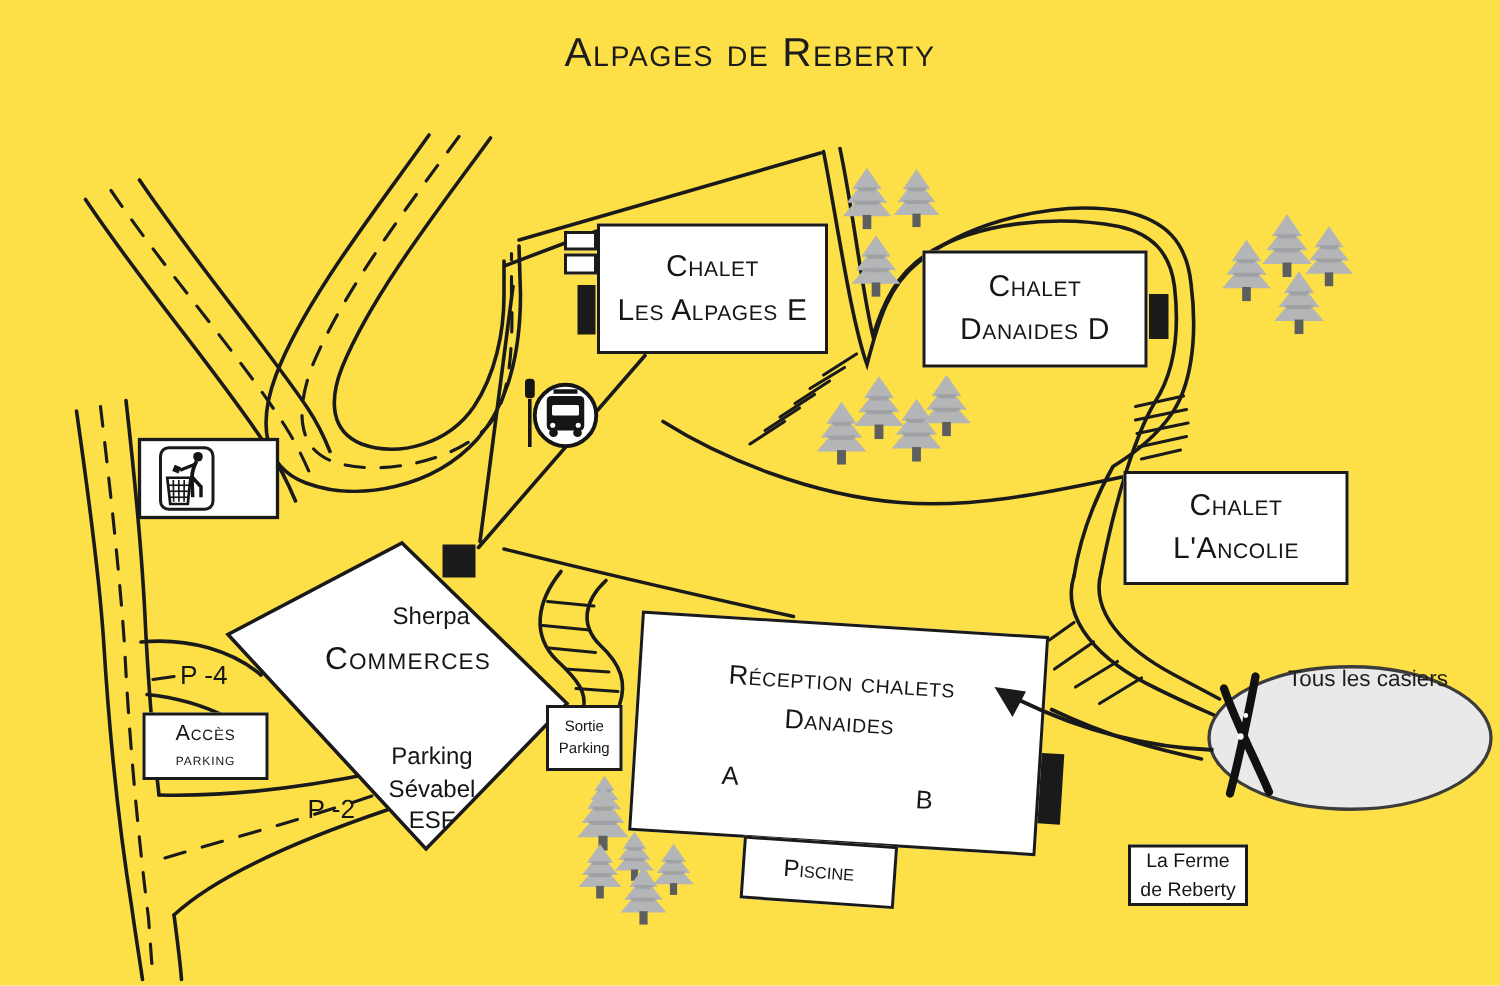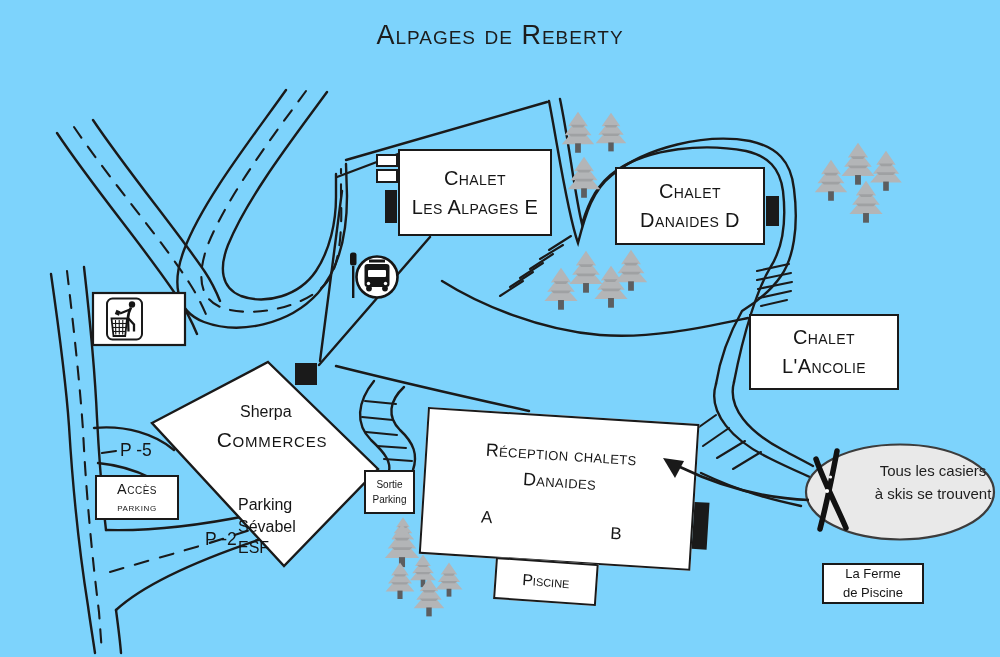--- a/index.html
+++ b/index.html
@@ -1,34 +1,34 @@
 <!DOCTYPE html>
 <html><head>
 <meta charset="utf-8">
 <style>
   html,body{margin:0;padding:0;background:#fff;}
   body{width:1000px;height:657px;overflow:hidden;font-family:"Liberation Sans",sans-serif;color:#161616;}
-  .canvas{position:relative;width:1000px;height:657px;background:#7dd3fc;}
+  .canvas{position:relative;width:1000px;height:657px;background:#fde047;}
   svg.base{position:absolute;left:0;top:0;z-index:1;}
   svg.overlay{position:absolute;left:0;top:0;z-index:30;pointer-events:none;}
   .lbl{position:absolute;z-index:10;white-space:nowrap;}
   .title{left:0;right:0;top:20px;text-align:center;font-variant:small-caps;font-size:27px;letter-spacing:1px;color:#1c1c1c;}
   .box{position:absolute;z-index:10;background:#fff;border:2.2px solid #1a1a1a;display:flex;flex-direction:column;align-items:center;justify-content:center;text-align:center;box-sizing:border-box;}
   .chalet{border-width:2.5px;font-variant:small-caps;font-size:20px;letter-spacing:.4px;line-height:1.45;}
   .danaides{align-items:center;justify-content:flex-start;padding-top:24px;transform:rotate(3.6deg);transform-origin:0 0;font-variant:small-caps;font-size:18px;line-height:1.5;}
   .piscine{transform:rotate(4deg);transform-origin:0 0;font-variant:small-caps;font-size:16px;}
   .ferme{font-size:13px;line-height:1.4;}
   .sortie{font-size:10px;line-height:1.5;}
   .acces{line-height:1.35;}
   .acces .l1{font-variant:small-caps;font-size:14.5px;letter-spacing:.5px;}
   .acces .l2{font-variant:small-caps;font-size:11.5px;letter-spacing:.6px;}
   .plabel{font-size:17.5px;}
   .mark{position:absolute;background:#1a1a1a;z-index:11;}
   .minirect{position:absolute;z-index:10;background:#fff;border:2px solid #1a1a1a;box-sizing:border-box;}
-  .sherpa,.shoplist{font-size:16px;line-height:1.35;}
+  .sherpa,.shoplist{font-size:16px;line-height:1.35;text-align:center;}
   .commerces-title{font-variant:small-caps;font-size:21px;letter-spacing:.8px;}
   .wing{position:absolute;font-size:17px;font-variant:normal;}
   .bubbletext{font-size:15px;line-height:1.5;text-align:center;color:#1e1e1e;z-index:10;}
 </style>
 </head>
 <body>
 
 <div class="canvas">
 
   <svg class="base" width="1000" height="657" viewBox="0 0 1000 657">
@@ -203,49 +203,48 @@
     <div>Danaides</div>
     <span class="wing" style="left:58px;top:92px;">A</span>
     <span class="wing" style="left:188px;top:100px;">B</span>
     <div class="mark" style="right:-17px;top:76px;width:15px;height:47px;"></div>
   </div>
 
   <div class="box piscine" style="left:496px;top:557px;width:103px;height:42px;">
     <div>Piscine</div>
   </div>
 
-  <div class="box ferme" style="left:822px;top:563px;width:102px;height:41px;">
+  <div class="box ferme" style="left:752px;top:563px;width:80px;height:41px;">
     <div>La Ferme</div>
-    <div>de Piscine</div>
+    <div>de Reberty</div>
   </div>
 
   <div class="box sortie" style="left:364px;top:470px;width:51px;height:44px;">
     <div>Sortie</div>
     <div>Parking</div>
   </div>
 
   <div class="box acces" style="left:95px;top:475px;width:84px;height:45px;">
     <div class="l1">Accès</div>
     <div class="l2">parking</div>
   </div>
 
-  <div class="lbl plabel" style="left:120px;top:440px;">P -5</div>
+  <div class="lbl plabel" style="left:120px;top:440px;">P -4</div>
   <div class="lbl plabel" style="left:205px;top:529px;text-align:right;">P -2</div>
 
   <div class="lbl sherpa" style="left:240px;top:401px;width:95px;">Sherpa</div>
   <div class="lbl commerces-title" style="left:198px;top:428px;width:148px;text-align:center;">Commerces</div>
   <div class="lbl shoplist" style="left:238px;top:494px;width:100px;">
     <div>Parking</div>
     <div>Sévabel</div>
     <div>ESF</div>
   </div>
 
-  <div class="lbl bubbletext" style="left:848px;top:460px;width:128px;margin-left:21px;">
+  <div class="lbl bubbletext" style="left:848px;top:442px;width:128px;">
     <div>Tous les casiers</div>
-    <div>à skis se trouvent</div>
   </div>
 
   <svg class="overlay" width="1000" height="657" viewBox="0 0 1000 657">
     <path d="M 809,500 C 757,498 713,483 680,467" stroke="#1a1a1a" stroke-width="2.6" fill="none"></path>
     <polygon points="663,458 684,461 675,478" fill="#1a1a1a"></polygon>
   </svg>
 
 </div>
 
 </body></html>

